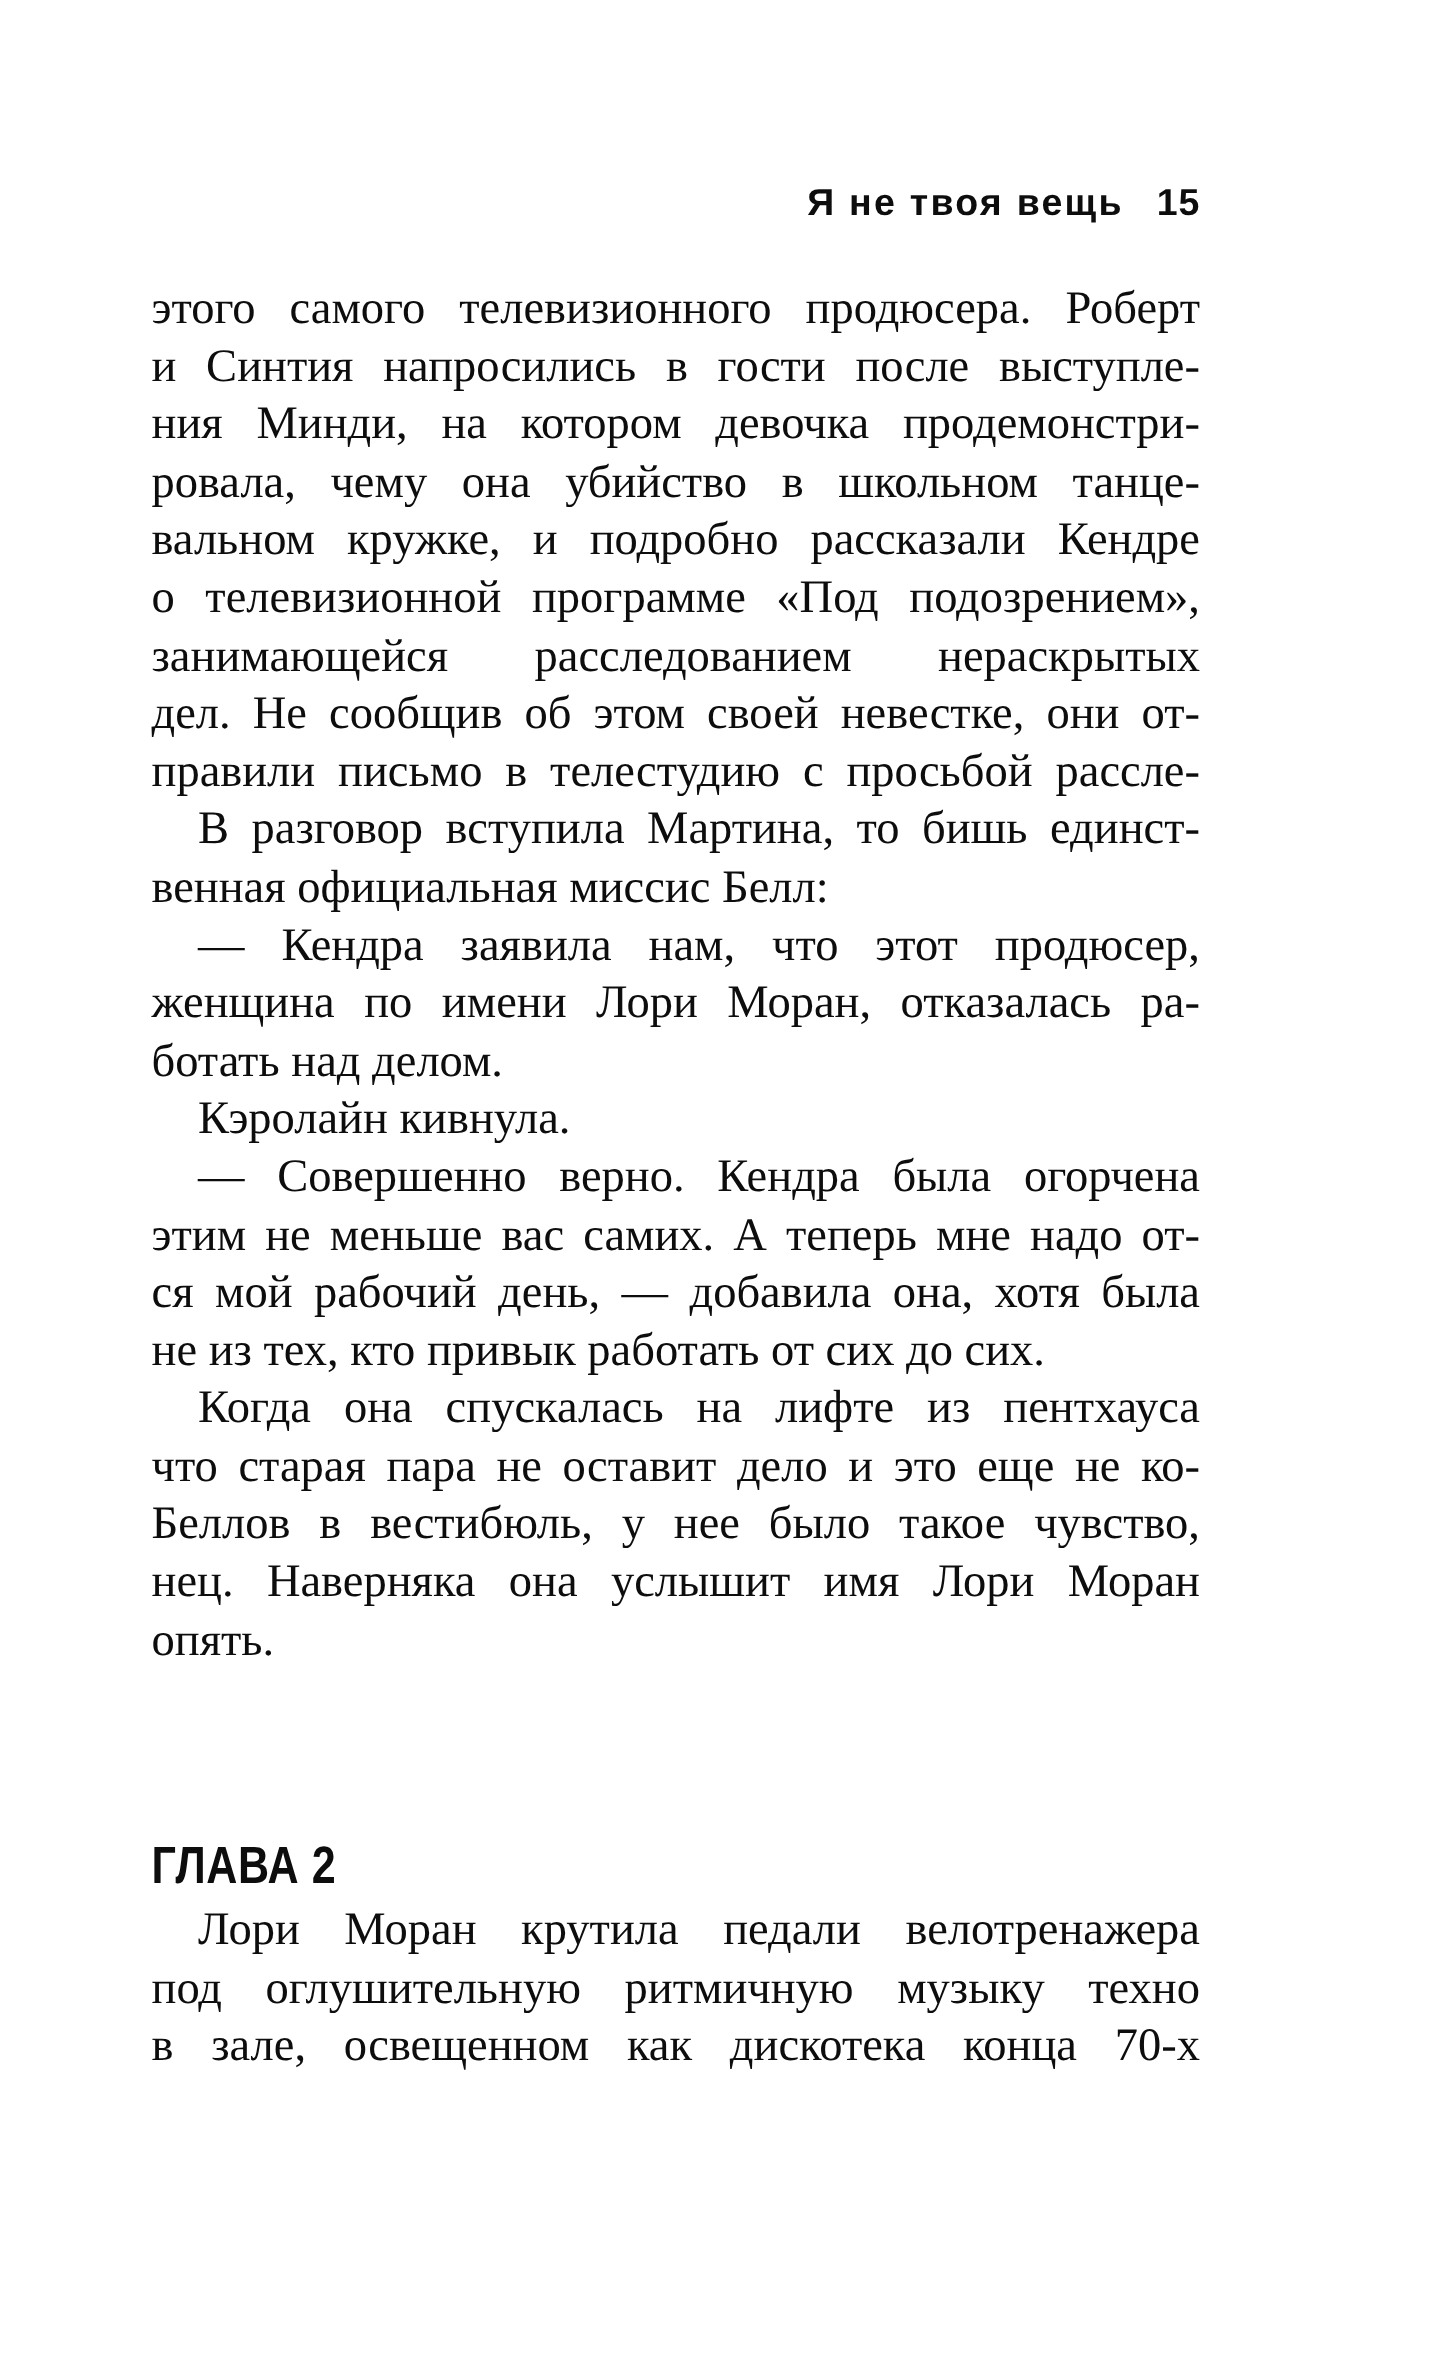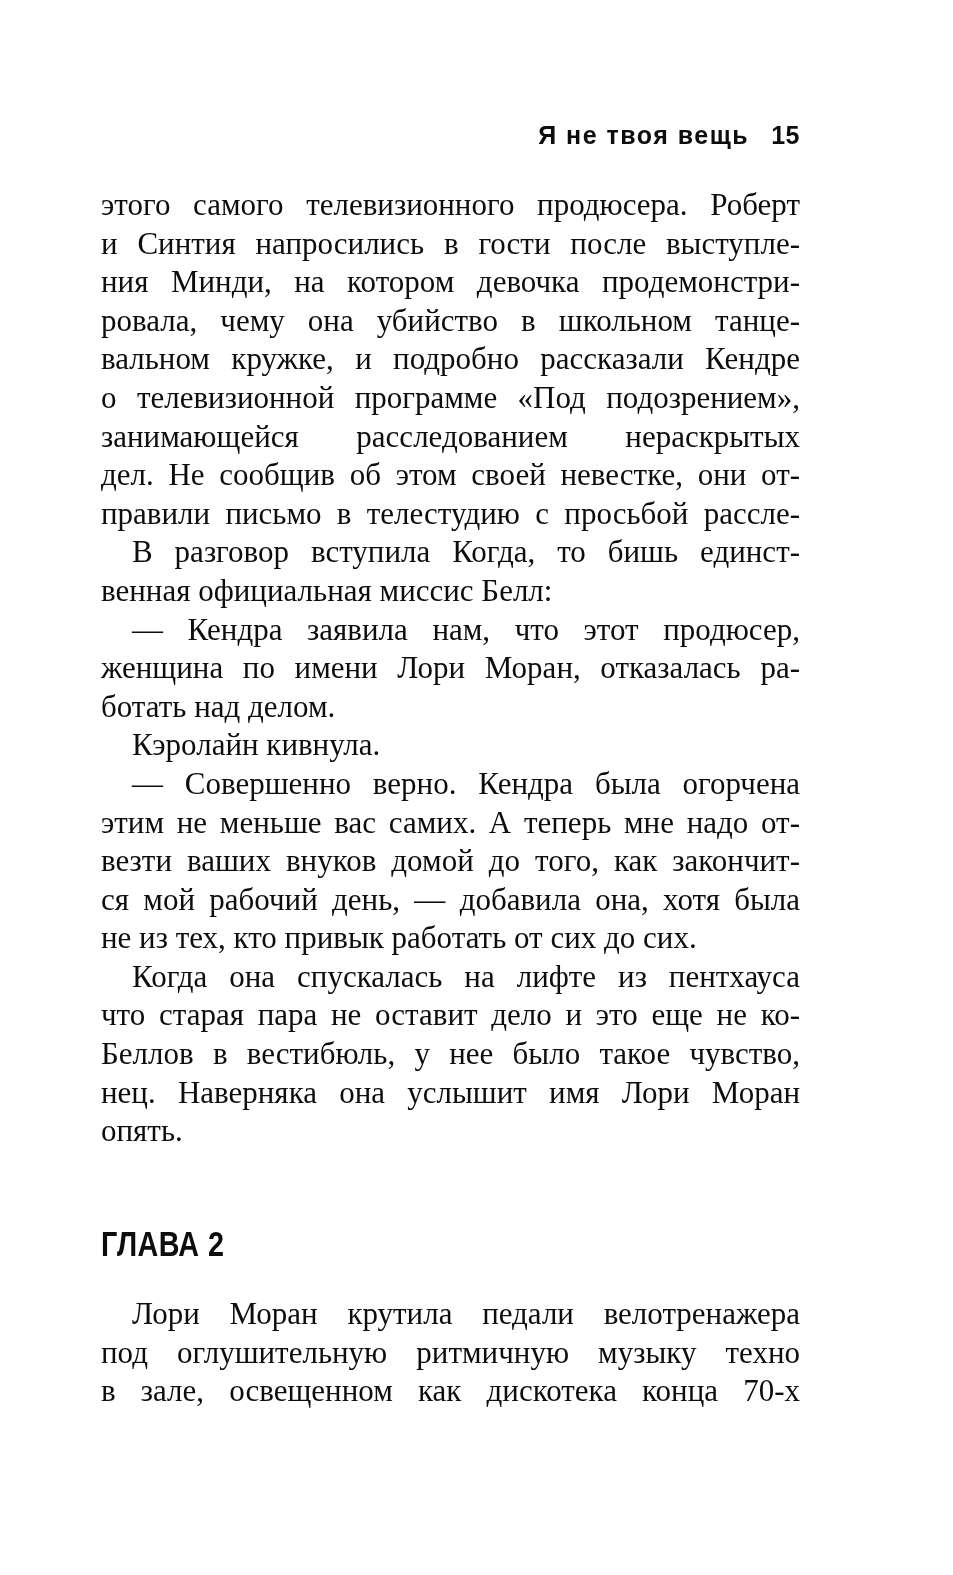--- a/index.html
+++ b/index.html
@@ -36,21 +36,21 @@
   }
   
   .text-block {
     position: absolute;
     left: 101px;
     width: 699px;
     font-size: 31px;
     line-height: 38.6px;
   }
   #body-lines { top: 186px; }
-  #ch2-lines  { top: 1295px; }
+  #ch2-lines  { top: 1267px; }
   .line {
     text-align: justify;
     text-align-last: justify;
     white-space: normal;
     height: 38.6px;
     overflow: visible;
   }
   .line.last { text-align-last: left; }
   .line.indent { text-indent: 31px; }
   
@@ -80,29 +80,28 @@
   <div class="text-block" id="body-lines">
       <div class="line">этого самого телевизионного продюсера. Роберт</div>
       <div class="line">и Синтия напросились в гости после выступле-</div>
       <div class="line">ния Минди, на котором девочка продемонстри-</div>
       <div class="line">ровала, чему она убийство в школьном танце-</div>
       <div class="line">вальном кружке, и подробно рассказали Кендре</div>
       <div class="line">о телевизионной программе «Под подозрением»,</div>
       <div class="line">занимающейся расследованием нераскрытых</div>
       <div class="line">дел. Не сообщив об этом своей невестке, они от-</div>
       <div class="line">правили письмо в телестудию с просьбой рассле-</div>
-      <div class="line indent">В разговор вступила Когда, то бишь единст-</div>
+      <div class="line indent">В разговор вступила Мартина, то бишь единст-</div>
       <div class="line last">венная официальная миссис Белл:</div>
       <div class="line indent">— Кендра заявила нам, что этот продюсер,</div>
       <div class="line">женщина по имени Лори Моран, отказалась ра-</div>
       <div class="line last">ботать над делом.</div>
       <div class="line indent last">Кэролайн кивнула.</div>
       <div class="line indent">— Совершенно верно. Кендра была огорчена</div>
       <div class="line">этим не меньше вас самих. А теперь мне надо от-</div>
-      <div class="line">везти ваших внуков домой до того, как закончит-</div>
       <div class="line">ся мой рабочий день, — добавила она, хотя была</div>
       <div class="line last">не из тех, кто привык работать от сих до сих.</div>
       <div class="line indent">Когда она спускалась на лифте из пентхауса</div>
       <div class="line">что старая пара не оставит дело и это еще не ко-</div>
       <div class="line">Беллов в вестибюль, у нее было такое чувство,</div>
       <div class="line">нец. Наверняка она услышит имя Лори Моран</div>
       <div class="line last">опять.</div>
     </div>
 
   <div class="chapter-heading">ГЛАВА 2</div>

